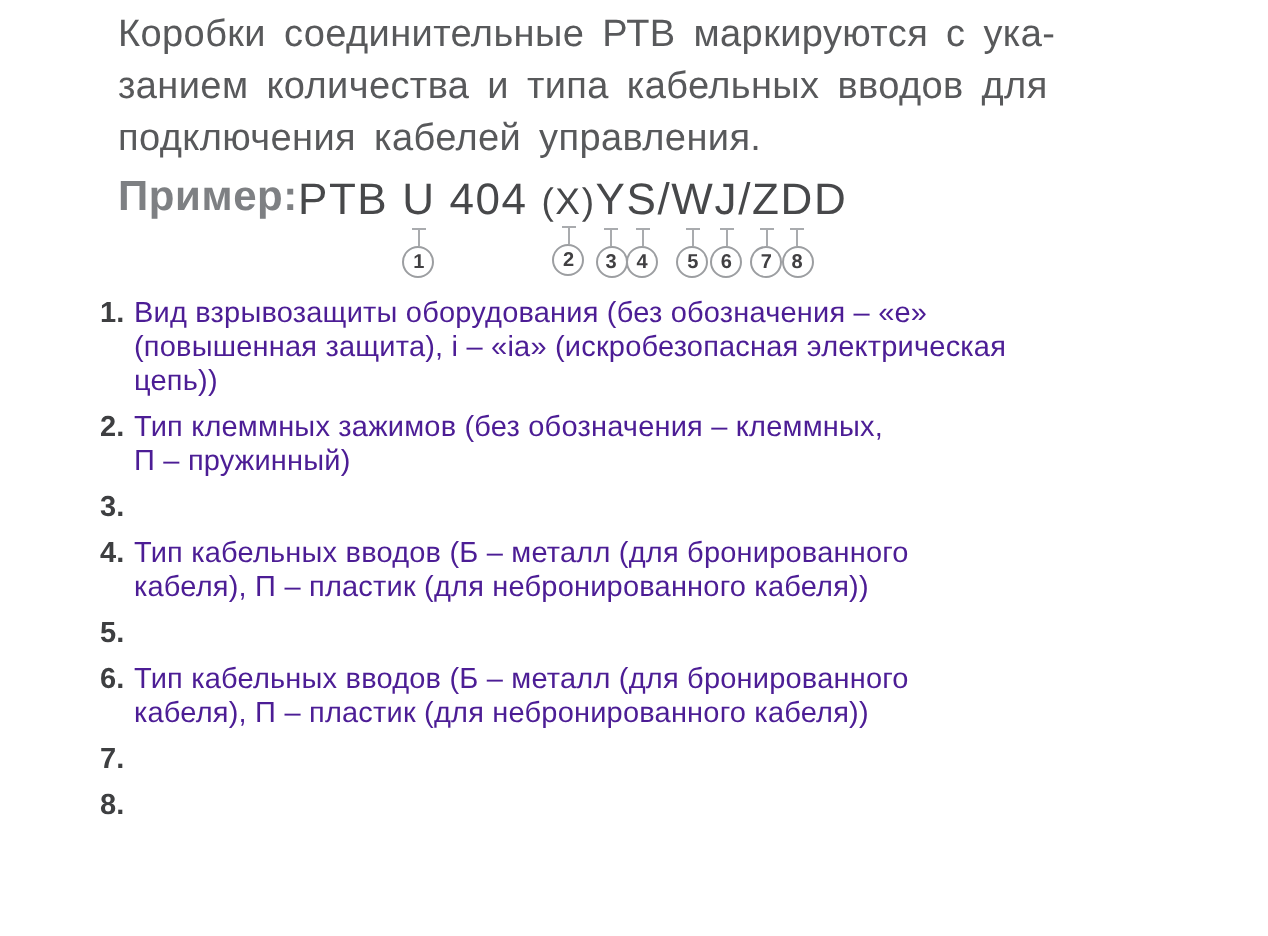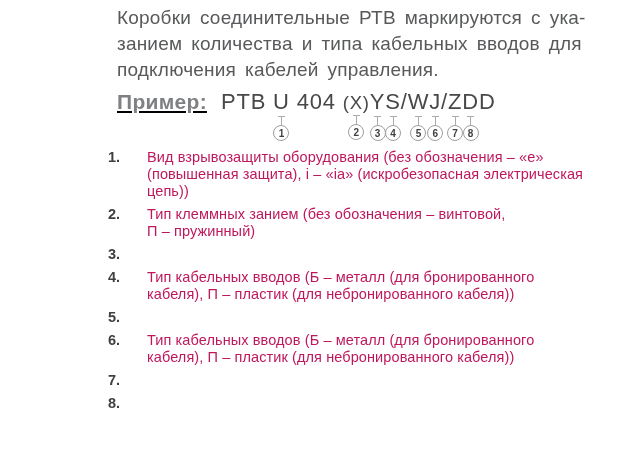--- a/index.html
+++ b/index.html
@@ -7,43 +7,42 @@
     padding: 0;
     background: #ffffff;
     font-family: "Liberation Sans", "DejaVu Sans", sans-serif;
   }
   .page {
     position: relative;
     width: 634px;
     height: 468px;
     background: #ffffff;
     box-sizing: border-box;
-    padding: 5px 40px 0 117px;
+    padding: 5px 40px 0 59px;
     overflow: hidden;
   }
   
   .intro {
     margin: 0;
     width: 476px;
     font-size: 19px;
     line-height: 26px;
     color: #58595b;
     letter-spacing: 0.2px;
     word-spacing: 3.5px;
     white-space: pre-line;
   }
   
   .example-row {
     margin-top: 4px;
     margin-bottom: 32px;
     display: flex;
-    align-items: center;
-    gap: 14px;
+    align-items: flex-start;
+    gap: 0;
     height: 30px;
-    text-decoration: underline;
   }
   .example-label {
     font-size: 21px;
     font-weight: 700;
     color: #7e8083;
     letter-spacing: 0.3px;
   }
   .formula {
     font-size: 22px;
     color: #47484a;
@@ -103,24 +102,23 @@
     font-size: 14.5px;
     line-height: 17px;
   }
   .item-num {
     flex: 0 0 17px;
     margin-left: -9px;
     font-weight: 700;
     color: #3e3f41;
   }
   .item-text {
-    color: #be185d;
+    color: #4c1d95;
     letter-spacing: 0.1px;
     white-space: pre-line;
-    margin-left: 22px;
   }
 </style>
 </head>
 <body>
 
 <div class="page">
 
   <p class="intro">Коробки соединительные РТВ маркируются с ука-
 занием количества и типа кабельных вводов для
 подключения кабелей управления.</p>
@@ -132,21 +130,21 @@
 
   <div class="num-list">
     <div class="list-item">
       <span class="item-num">1.</span>
       <span class="item-text">Вид взрывозащиты оборудования (без обозначения – «е»
 (повышенная защита), i – «ia» (искробезопасная электрическая
 цепь))</span>
     </div>
     <div class="list-item">
       <span class="item-num">2.</span>
-      <span class="item-text">Тип клеммных занием (без обозначения – винтовой,
+      <span class="item-text">Тип клеммных зажимов (без обозначения – клеммных,
 П – пружинный)</span>
     </div>
     <div class="list-item">
       <span class="item-num">3.</span>
     </div>
     <div class="list-item">
       <span class="item-num">4.</span>
       <span class="item-text">Тип кабельных вводов (Б – металл (для бронированного
 кабеля), П – пластик (для небронированного кабеля))</span>
     </div>

